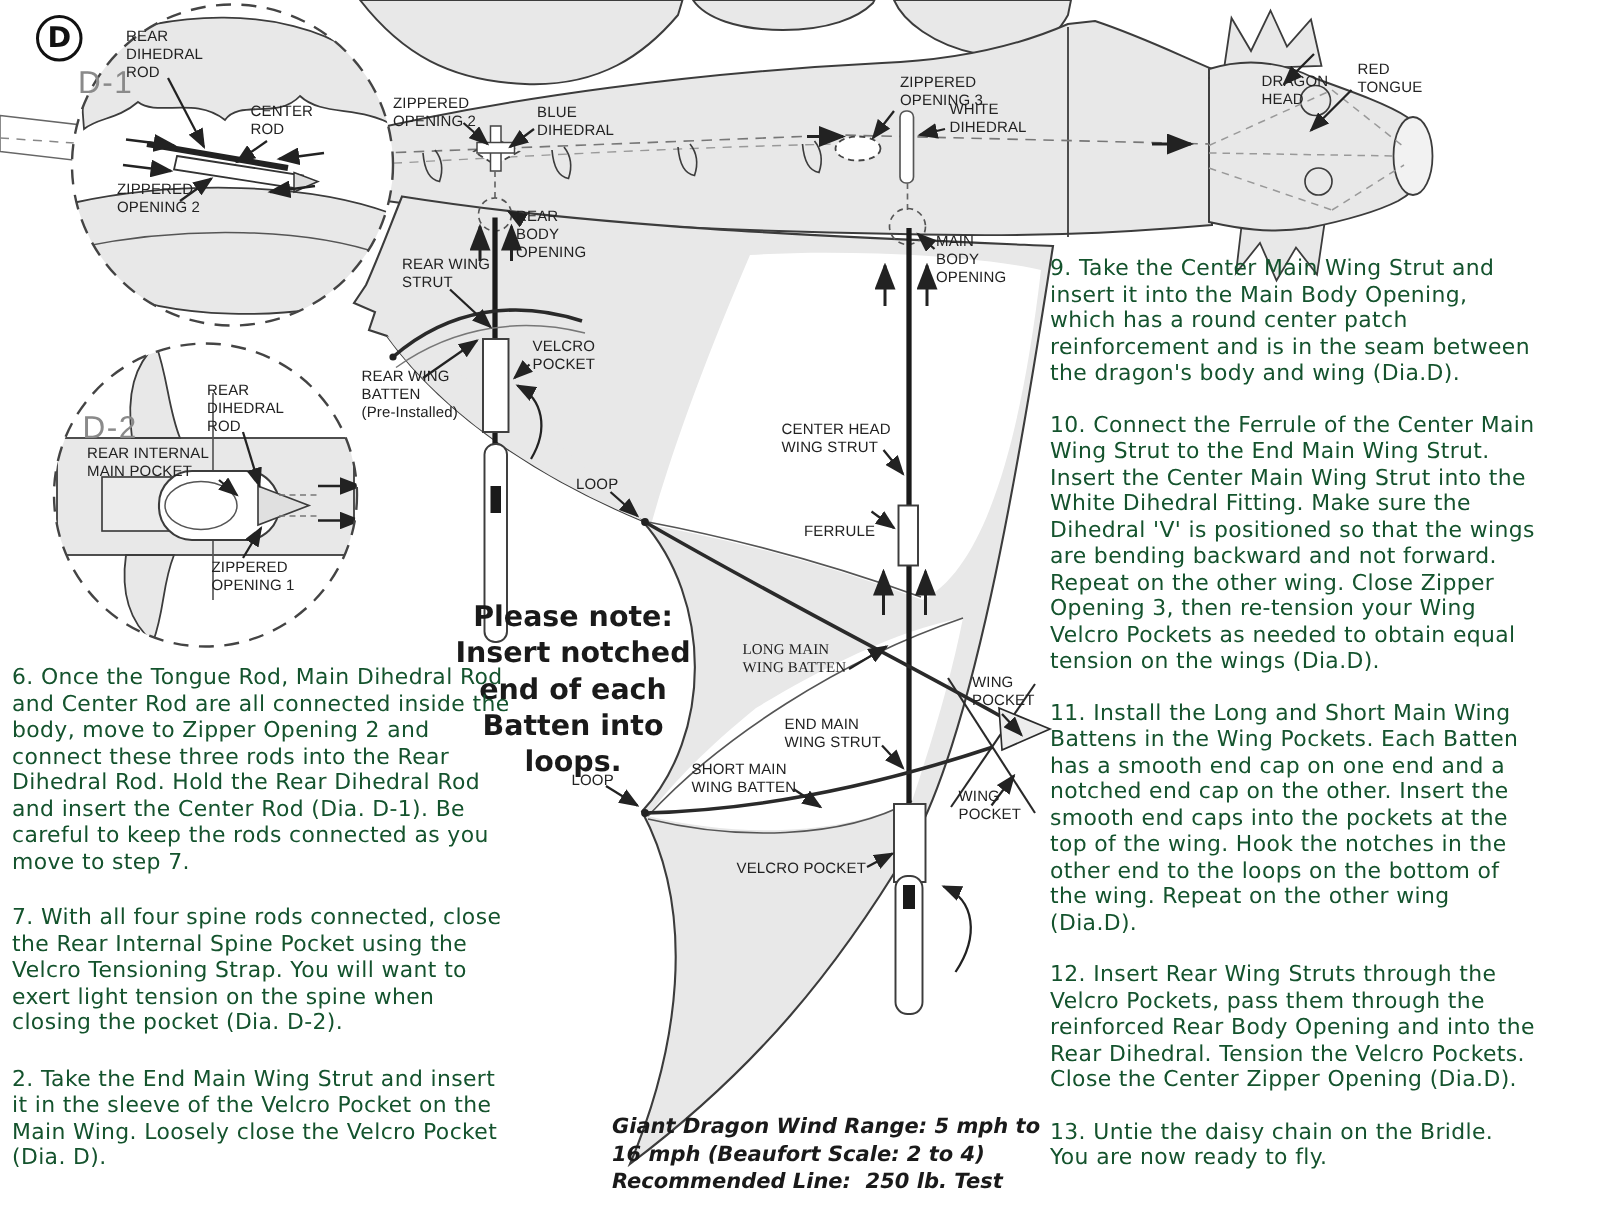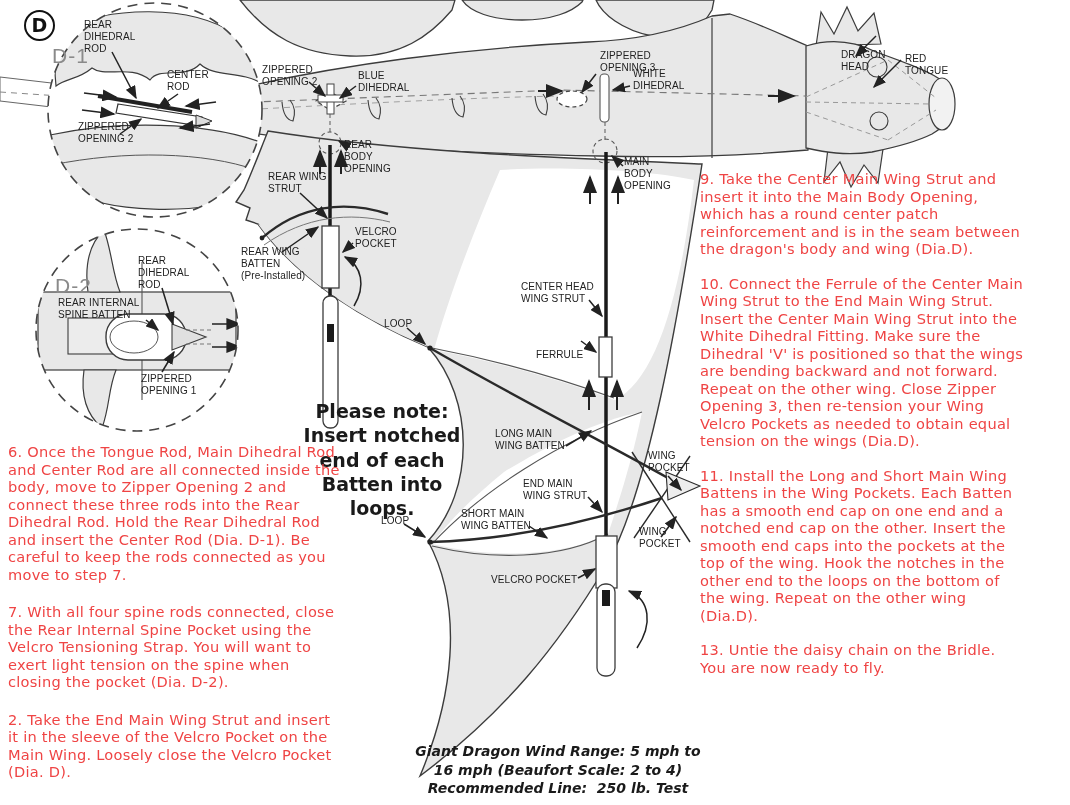--- a/index.html
+++ b/index.html
@@ -5,28 +5,28 @@
   html,body{margin:0;padding:0;background:#fff;}
   #page{position:relative;width:1070px;height:805px;background:#fff;overflow:hidden;
         font-family:"DejaVu Sans","Liberation Sans",sans-serif;}
   svg.art{position:absolute;left:0;top:0;}
   .lbl{position:absolute;font-size:10px;line-height:1.18;color:#222;white-space:pre-line;
        font-family:"Liberation Sans",sans-serif;letter-spacing:.1px;}
   .inset-id{position:absolute;font-size:21px;color:#8a8a8a;letter-spacing:1px;
        font-family:"Liberation Sans",sans-serif;}
   .fig-letter{position:absolute;left:24px;top:10px;width:27px;height:27px;border:2.5px solid #111;
        border-radius:50%;text-align:center;line-height:27px;font-weight:bold;font-size:19px;color:#111;}
-  .steps{position:absolute;font-size:14.6px;line-height:17.5px;color:#ef4444;letter-spacing:.25px;}
+  .steps{position:absolute;font-size:14.6px;line-height:17.5px;color:#14532d;letter-spacing:.25px;}
   .steps p{margin:0 0 20px 0;}
   #steps-left{left:8px;top:443px;width:332px;}
   #steps-right{left:700px;top:170px;width:326px;}
   #steps-right p{margin:0 0 17px 0;}
   .note{position:absolute;left:298px;top:399px;width:168px;text-align:center;font-weight:bold;
        font-size:19px;line-height:1.28;color:#1a1a1a;white-space:pre-line;}
-  .footer{position:absolute;left:408px;top:742px;width:300px;text-align:center;}
+  .footer{position:absolute;left:408px;top:742px;width:300px;}
   .footer div{font-weight:bold;font-style:italic;font-size:14px;line-height:18.5px;color:#1a1a1a;white-space:pre;}
 </style>
 </head>
 <body>
 
 <div id="page">
 
 <svg class="art" width="1070" height="805" viewBox="0 0 1070 805">
   <defs>
     <marker id="ah" markerWidth="9" markerHeight="7" refX="8" refY="3.5" orient="auto">
@@ -233,54 +233,54 @@
 ROD</div>
 <div class="lbl" style="left:167px;top:69px;">CENTER
 ROD</div>
 <div class="lbl" style="left:78px;top:121px;">ZIPPERED
 OPENING 2</div>
 
 <div class="lbl" style="left:138px;top:255px;">REAR
 DIHEDRAL
 ROD</div>
 <div class="lbl" style="left:58px;top:297px;">REAR INTERNAL
-SPINE BATTEN</div>
+MAIN POCKET</div>
 <div class="lbl" style="left:141px;top:373px;">ZIPPERED
 OPENING 1</div>
 
 <div class="lbl" style="left:262px;top:64px;">ZIPPERED
 OPENING 2</div>
 <div class="lbl" style="left:358px;top:70px;">BLUE
 DIHEDRAL</div>
 <div class="lbl" style="left:600px;top:50px;">ZIPPERED
 OPENING 3</div>
 <div class="lbl" style="left:633px;top:68px;">WHITE
 DIHEDRAL</div>
 <div class="lbl" style="left:841px;top:13px;margin-top:36px;">DRAGON
 HEAD</div>
-<div class="lbl" style="left:905px;top:41px;margin-top:12px;">RED
+<div class="lbl" style="left:905px;top:41px;">RED
 TONGUE</div>
 <div class="lbl" style="left:344px;top:139px;">REAR
 BODY
 OPENING</div>
 <div class="lbl" style="left:268px;top:171px;">REAR WING
 STRUT</div>
 <div class="lbl" style="left:355px;top:226px;">VELCRO
 POCKET</div>
 <div class="lbl" style="left:241px;top:246px;">REAR WING
 BATTEN
 (Pre-Installed)</div>
 <div class="lbl" style="left:624px;top:156px;">MAIN
 BODY
 OPENING</div>
 <div class="lbl" style="left:521px;top:281px;">CENTER HEAD
 WING STRUT</div>
 <div class="lbl" style="left:536px;top:349px;">FERRULE</div>
 <div class="lbl" style="left:384px;top:318px;">LOOP</div>
-<div class="lbl" style="left:495px;top:428px;">LONG MAIN
+<div class="lbl" style="left:495px;top:428px;font-family:Liberation Serif, serif;">LONG MAIN
 WING BATTEN</div>
 <div class="lbl" style="left:523px;top:478px;">END MAIN
 WING STRUT</div>
 <div class="lbl" style="left:461px;top:508px;">SHORT MAIN
 WING BATTEN</div>
 <div class="lbl" style="left:381px;top:515px;">LOOP</div>
 <div class="lbl" style="left:648px;top:450px;">WING
 POCKET</div>
 <div class="lbl" style="left:639px;top:526px;">WING
 POCKET</div>
@@ -293,20 +293,21 @@
 
 <div id="steps-left" class="steps">
   <p>6. Once the Tongue Rod, Main Dihedral Rod and Center Rod are all connected inside the body, move to Zipper Opening 2 and connect these three rods into the Rear Dihedral Rod.  Hold the Rear Dihedral Rod and insert the Center Rod (Dia. D-1). Be careful to keep the rods connected as you move to step 7.</p>
   <p>7. With all four spine rods connected, close the Rear Internal Spine Pocket using the Velcro Tensioning Strap. You will want to exert light tension on the spine when closing the pocket (Dia. D-2).</p>
   <p>2. Take the End Main Wing Strut and insert it in the sleeve of the Velcro Pocket on the Main Wing. Loosely close the Velcro Pocket (Dia. D).</p>
 </div>
 <div id="steps-right" class="steps">
   <p>9. Take the Center Main Wing Strut and insert it into the Main Body Opening, which has a round center patch reinforcement and is in the seam between the dragon's body and wing (Dia.D).</p>
   <p>10. Connect the Ferrule of the Center Main Wing Strut to the End Main Wing Strut. Insert the Center Main Wing Strut into the White Dihedral Fitting. Make sure the Dihedral 'V' is positioned so that the wings are bending backward and not forward. Repeat on the other wing. Close Zipper Opening 3, then re-tension your Wing Velcro Pockets as needed to obtain equal tension on the wings (Dia.D).</p>
   <p>11. Install the Long and Short Main Wing Battens in the Wing Pockets. Each Batten has a smooth end cap on one end and a notched end cap on the other. Insert the smooth end caps into the pockets at the top of the wing. Hook the notches in the other end to the loops on the bottom of the wing. Repeat on the other wing (Dia.D).</p>
+  <p>12. Insert Rear Wing Struts through the Velcro Pockets, pass them through the reinforced Rear Body Opening and into the Rear Dihedral. Tension the Velcro Pockets. Close the Center Zipper Opening (Dia.D).</p>
   <p>13. Untie the daisy chain on the Bridle. You are now ready to fly.</p>
 </div>
 
 <div class="footer">
   <div>Giant Dragon Wind Range: 5 mph to</div>
   <div>16 mph (Beaufort Scale: 2 to 4)</div>
   <div>Recommended Line:  250 lb. Test</div>
 </div>
 
 </div>

